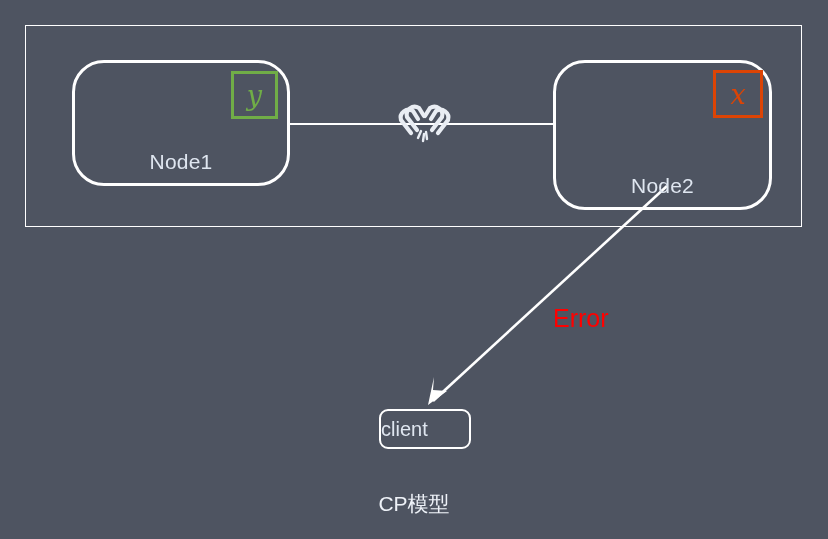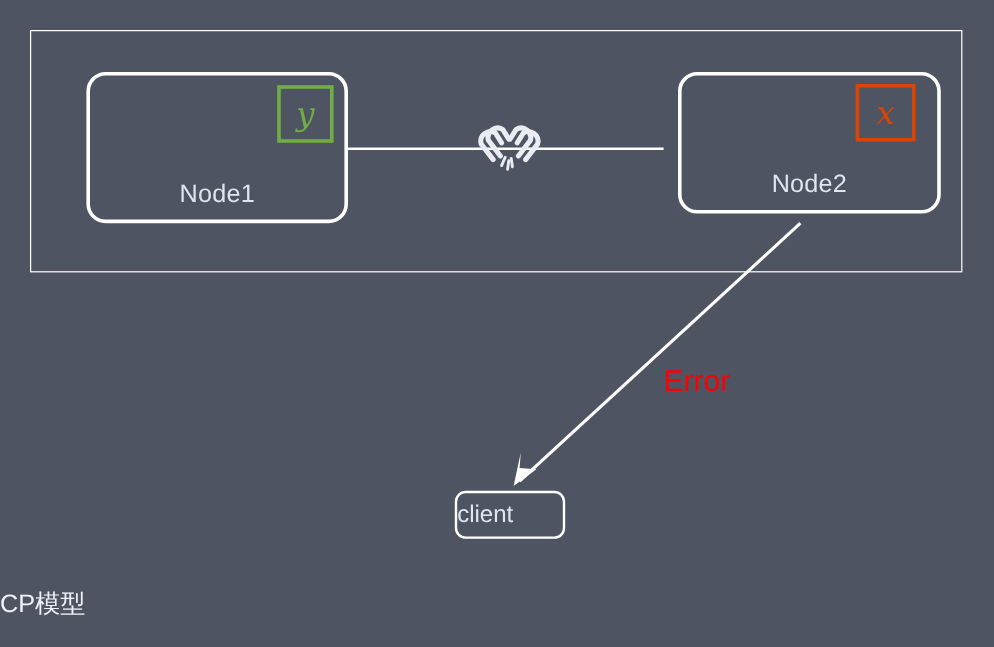--- a/index.html
+++ b/index.html
@@ -25,25 +25,25 @@
     height: 202px;
     border: 1.6px solid #ffffff;
     box-sizing: border-box;
   }
 
   
   .node {
     position: absolute;
     box-sizing: border-box;
     border: 3px solid #ffffff;
-    border-radius: 16px;
+    border-radius: 32px;
     background: transparent;
   }
   #node1 { left: 72px;  top: 60px; width: 218px; height: 126px; }
-  #node2 { left: 553px; top: 60px; width: 219px; height: 118px; margin-left: 12px; }
+  #node2 { left: 553px; top: 60px; width: 219px; height: 150px; }
 
   .node-label {
     position: absolute;
     left: 0;
     right: 0;
     bottom: 8px;
     text-align: center;
     color: #dfe6f0;
     font-size: 21px;
     line-height: 26px;
@@ -102,21 +102,21 @@
     line-height: 30px;
     white-space: nowrap;
   }
 
   
   #caption {
     position: absolute;
     left: 0;
     right: 0;
     top: 491px;
-    text-align: left;
+    text-align: center;
     color: #eef2f8;
     font-size: 21px;
     line-height: 26px;
   }
 
   
   #edges {
     position: absolute;
     left: 0; top: 0;
     width: 828px; height: 539px;

